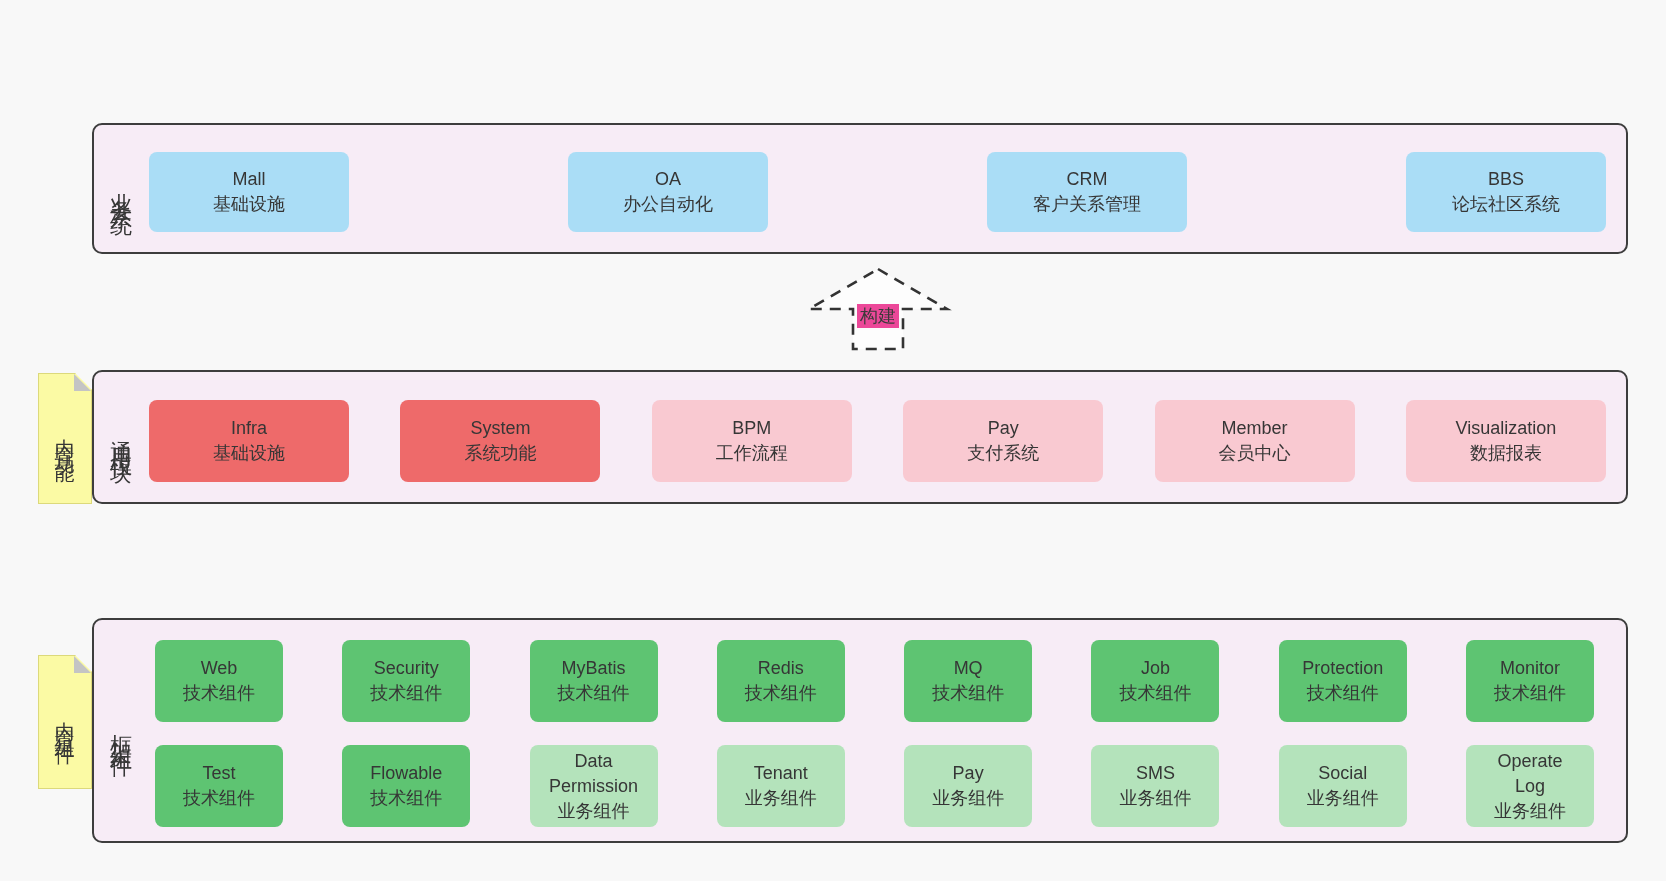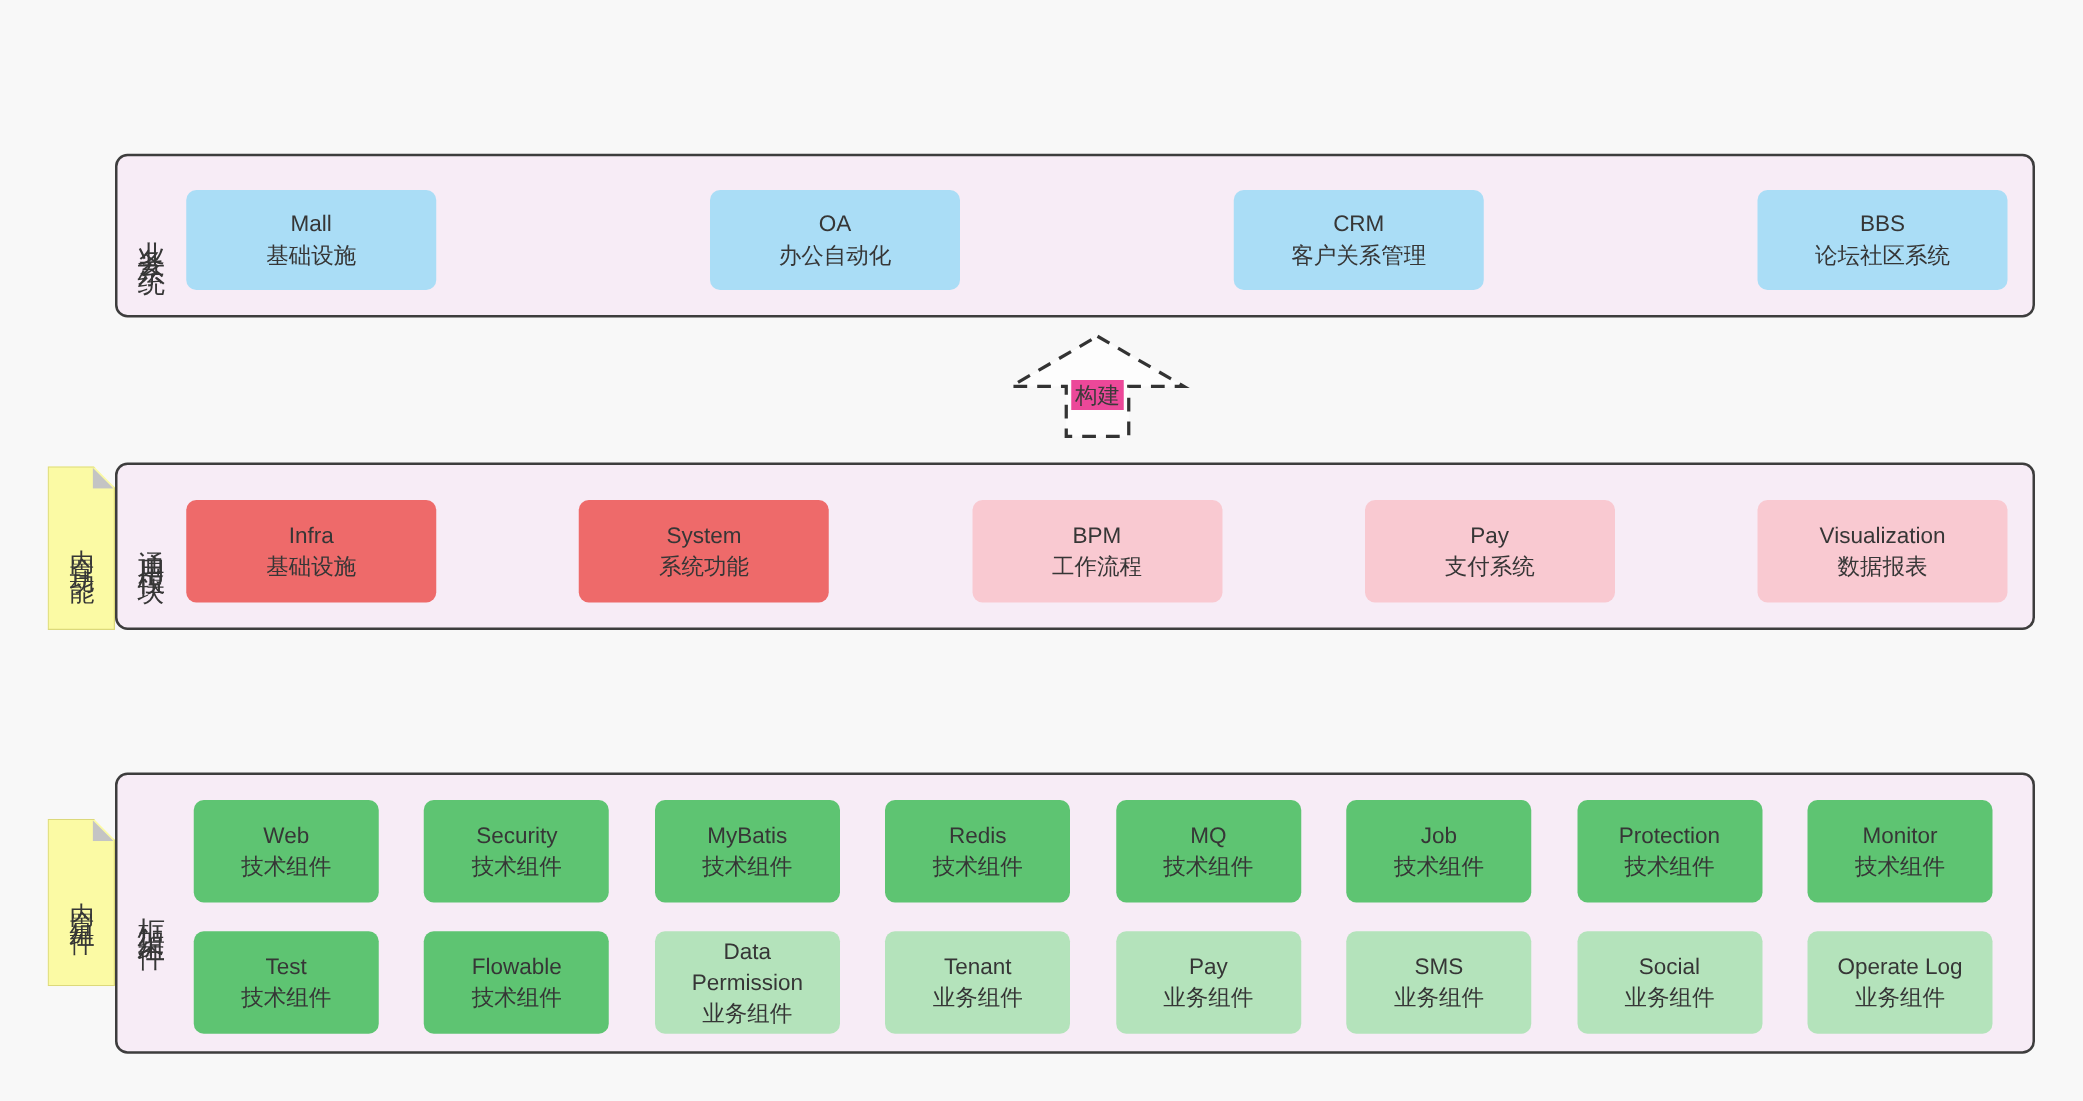--- a/index.html
+++ b/index.html
@@ -27,21 +27,21 @@
   #band-1 .row{left:55px;right:20px;top:28px;height:82px}
   #band-2 .row{left:61px;right:32px;height:82px}
   #band-2 .row.r0{top:20px}
   #band-2 .row.r1{top:125px}
   .box{
     border-radius:8px;box-sizing:border-box;padding:0 16px;
     display:flex;flex-direction:column;align-items:center;justify-content:center;
     text-align:center;font-size:18px;line-height:25px;color:var(--text,#363636);
   }
   #band-0 .box,#band-1 .box{width:200px}
-  #band-2 .box{width:148px}
+  #band-2 .box{width:128px}
   .box.blue{background:var(--blue,#aaddf6)}
   .box.red{background:var(--red,#ee6a6a)}
   .box.pink{background:var(--pink,#f9c9d1)}
   .box.green{background:var(--green,#5ec472)}
   .box.lightgreen{background:var(--light-green,#b4e3bb)}
   
   .sticky{
     position:absolute;left:38px;width:54px;box-sizing:border-box;
     background:var(--sticky,#fbfaa4);border:1px solid #dcd97b;
     clip-path:polygon(0 0,calc(100% - 17px) 0,100% 17px,100% 100%,0 100%);
@@ -116,20 +116,24 @@
         </div>
         <div class="box pink">
           <div class="box-name">BPM</div>
           <div class="box-desc">工作流程</div>
         </div>
         <div class="box pink">
           <div class="box-name">Pay</div>
           <div class="box-desc">支付系统</div>
         </div>
         <div class="box pink">
+          <div class="box-name">Member</div>
+          <div class="box-desc">会员中心</div>
+        </div>
+        <div class="box pink">
           <div class="box-name">Visualization</div>
           <div class="box-desc">数据报表</div>
         </div>
       </div>
   </section>
   <div class="sticky" id="sticky-mid">
     <div class="fold"></div>
     <div class="sticky-text">内置功能</div>
   </div>
 

